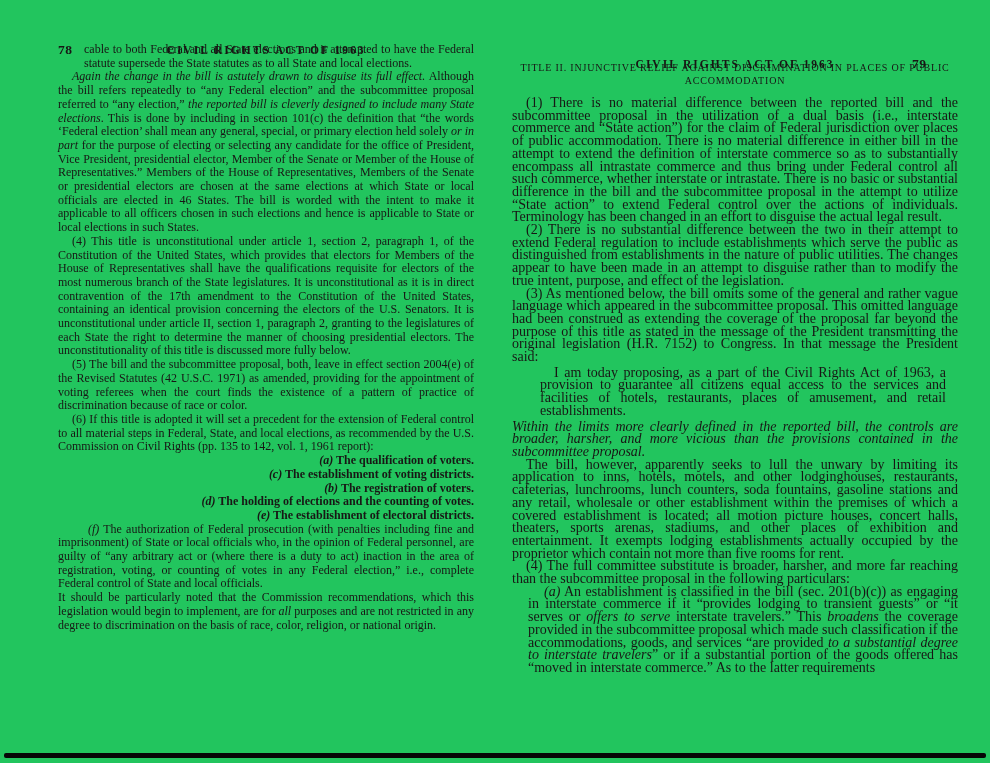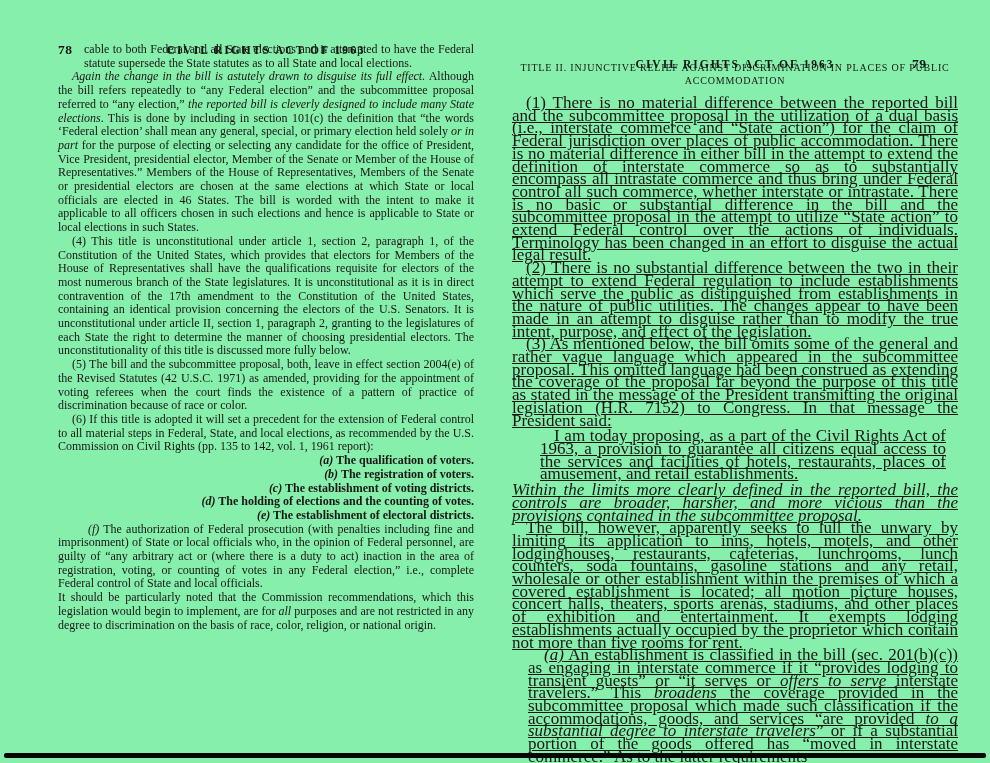--- a/index.html
+++ b/index.html
@@ -1,21 +1,21 @@
 <!DOCTYPE html>
 <html lang="en"><head>
 <meta charset="utf-8">
 <style>
   html, body { margin: 0; padding: 0; }
   body { background: #ffffff; }
   .canvas {
     position: relative;
     width: 990px;
     height: 763px;
-    background: #86efac;
+    background: #22c55e;
     overflow: hidden;
     font-family: "Liberation Serif", "DejaVu Serif", serif;
     color: #181715;
   }
   .page { position: absolute; }
   .page-left  { left: 58px;  top: 16px; width: 416px; }
   .page-right { left: 512px; top: 30px; width: 446px; }
 
   .running-head {
     display: flex;
@@ -50,21 +50,21 @@
   }
 
   .body { margin-top: 10px; }
   .body p {
     margin: 0;
     text-align: justify;
     hyphens: auto;
     -webkit-hyphens: auto;
   }
   .page-left  .body { font-size: 12px;   line-height: 13.7px; }
-  .page-right .body { font-size: 17px; line-height: 12.7px; text-decoration: underline; }
+  .page-right .body { font-size: 14px; line-height: 12.7px; }
 
   p.body-para    { text-indent: 14px; }
   p.plain        { text-indent: 0; }
   p.continuation { margin-left: 26px; text-indent: 0; }
   p.list         { margin-left: 30px; text-indent: 0; text-align: right; font-weight: bold; }
   p.hang-wide    { text-indent: 30px; }
   p.hang         { margin-left: 16px; text-indent: 16px; }
   p.quote        { margin: 3px 12px 3px 28px; text-indent: 14px; }
   .it            { font-style: italic; }
 
@@ -89,22 +89,22 @@
       <span class="rtitle">CIVIL RIGHTS ACT OF 1963</span>
       <span class="folio-spacer"></span>
     </header>
     <div class="body">
         <p class="continuation"><span>cable to both Federal and all State elections and it attempted to have the Federal statute supersede the State statutes as to all State and local elections.</span></p>
         <p class="body-para"><span class="it">Again the change in the bill is astutely drawn to disguise its full effect.</span><span> Although the bill refers repeatedly to “any Federal election” and the subcommittee proposal referred to “any election,” </span><span class="it">the reported bill is cleverly designed to include many State elections</span><span>. This is done by including in section 101(c) the definition that “the words ‘Federal election’ shall mean any general, special, or primary election held solely </span><span class="it">or in part</span><span> for the purpose of electing or selecting any candidate for the office of President, Vice President, presidential elector, Member of the Senate or Member of the House of Representatives.” Members of the House of Representatives, Members of the Senate or presidential electors are chosen at the same elections at which State or local officials are elected in 46 States. The bill is worded with the intent to make it applicable to all officers chosen in such elections and hence is applicable to State or local elections in such States.</span></p>
         <p class="body-para"><span>(4) This title is unconstitutional under article 1, section 2, paragraph 1, of the Constitution of the United States, which provides that electors for Members of the House of Representatives shall have the qualifications requisite for electors of the most numerous branch of the State legislatures. It is unconstitutional as it is in direct contravention of the 17th amendment to the Constitution of the United States, containing an identical provision concerning the electors of the U.S. Senators. It is unconstitutional under article II, section 1, paragraph 2, granting to the legislatures of each State the right to determine the manner of choosing presidential electors. The unconstitutionality of this title is discussed more fully below.</span></p>
         <p class="body-para"><span>(5) The bill and the subcommittee proposal, both, leave in effect section 2004(e) of the Revised Statutes (42 U.S.C. 1971) as amended, providing for the appointment of voting referees when the court finds the existence of a pattern of practice of discrimination because of race or color.</span></p>
         <p class="body-para"><span>(6) If this title is adopted it will set a precedent for the extension of Federal control to all material steps in Federal, State, and local elections, as recommended by the U.S. Commission on Civil Rights (pp. 135 to 142, vol. 1, 1961 report):</span></p>
         <p class="list"><span class="it">(a)</span><span> The qualification of voters.</span></p>
+        <p class="list"><span class="it">(c)</span><span> The establishment of voting districts.</span></p>
         <p class="list"><span class="it">(b)</span><span> The registration of voters.</span></p>
-        <p class="list"><span class="it">(c)</span><span> The establishment of voting districts.</span></p>
         <p class="list"><span class="it">(d)</span><span> The holding of elections and the counting of votes.</span></p>
         <p class="list"><span class="it">(e)</span><span> The establishment of electoral districts.</span></p>
         <p class="hang-wide"><span class="it">(f)</span><span> The authorization of Federal prosecution (with penalties including fine and imprisonment) of State or local officials who, in the opinion of Federal personnel, are guilty of “any arbitrary act or (where there is a duty to act) inaction in the area of registration, voting, or counting of votes in any Federal election,” i.e., complete Federal control of State and local officials.</span></p>
         <p class="plain"><span>It should be particularly noted that the Commission recommendations, which this legislation would begin to implement, are for </span><span class="it">all</span><span> purposes and are not restricted in any degree to discrimination on the basis of race, color, religion, or national origin.</span></p>
       </div>
   </section>
 
   <section class="page page-right">
     <header class="running-head">
       <span class="folio-spacer"></span>
@@ -112,19 +112,20 @@
       <span class="folio right">79</span>
     </header>
     <h2 class="section-heading">TITLE II. INJUNCTIVE RELIEF AGAINST DISCRIMINATION IN PLACES OF PUBLIC ACCOMMODATION</h2>
     <div class="body">
         <p class="body-para"><span>(1) There is no material difference between the reported bill and the subcommittee proposal in the utilization of a dual basis (i.e., interstate commerce and “State action”) for the claim of Federal jurisdiction over places of public accommodation. There is no material difference in either bill in the attempt to extend the definition of interstate commerce so as to substantially encompass all intrastate commerce and thus bring under Federal control all such commerce, whether interstate or intrastate. There is no basic or substantial difference in the bill and the subcommittee proposal in the attempt to utilize “State action” to extend Federal control over the actions of individuals. Terminology has been changed in an effort to disguise the actual legal result.</span></p>
         <p class="body-para"><span>(2) There is no substantial difference between the two in their attempt to extend Federal regulation to include establishments which serve the public as distinguished from establishments in the nature of public utilities. The changes appear to have been made in an attempt to disguise rather than to modify the true intent, purpose, and effect of the legislation.</span></p>
         <p class="body-para"><span>(3) As mentioned below, the bill omits some of the general and rather vague language which appeared in the subcommittee proposal. This omitted language had been construed as extending the coverage of the proposal far beyond the purpose of this title as stated in the message of the President transmitting the original legislation (H.R. 7152) to Congress. In that message the President said:</span></p>
         <p class="quote"><span>I am today proposing, as a part of the Civil Rights Act of 1963, a provision to guarantee all citizens equal access to the services and facilities of hotels, restaurants, places of amusement, and retail establishments.</span></p>
         <p class="plain"><span class="it">Within the limits more clearly defined in the reported bill, the controls are broader, harsher, and more vicious than the provisions contained in the subcommittee proposal.</span></p>
         <p class="body-para"><span>The bill, however, apparently seeks to lull the unwary by limiting its application to inns, hotels, motels, and other lodginghouses, restaurants, cafeterias, lunchrooms, lunch counters, soda fountains, gasoline stations and any retail, wholesale or other establishment within the premises of which a covered establishment is located; all motion picture houses, concert halls, theaters, sports arenas, stadiums, and other places of exhibition and entertainment. It exempts lodging establishments actually occupied by the proprietor which contain not more than five rooms for rent.</span></p>
+        <p class="body-para"><span>(4) The full committee substitute is broader, harsher, and more far reaching than the subcommittee proposal in the following particulars:</span></p>
         <p class="hang"><span class="it">(a)</span><span> An establishment is classified in the bill (sec. 201(b)(c)) as engaging in interstate commerce if it “provides lodging to transient guests” or “it serves or </span><span class="it">offers to serve</span><span> interstate travelers.” This </span><span class="it">broadens</span><span> the coverage provided in the subcommittee proposal which made such classification if the accommodations, goods, and services “are provided </span><span class="it">to a substantial degree to interstate travelers</span><span>” or if a substantial portion of the goods offered has “moved in interstate commerce.” As to the latter requirements</span></p>
       </div>
   </section>
 
   <div class="scan-edge"></div>
 
 </div>
 
 </body></html>

